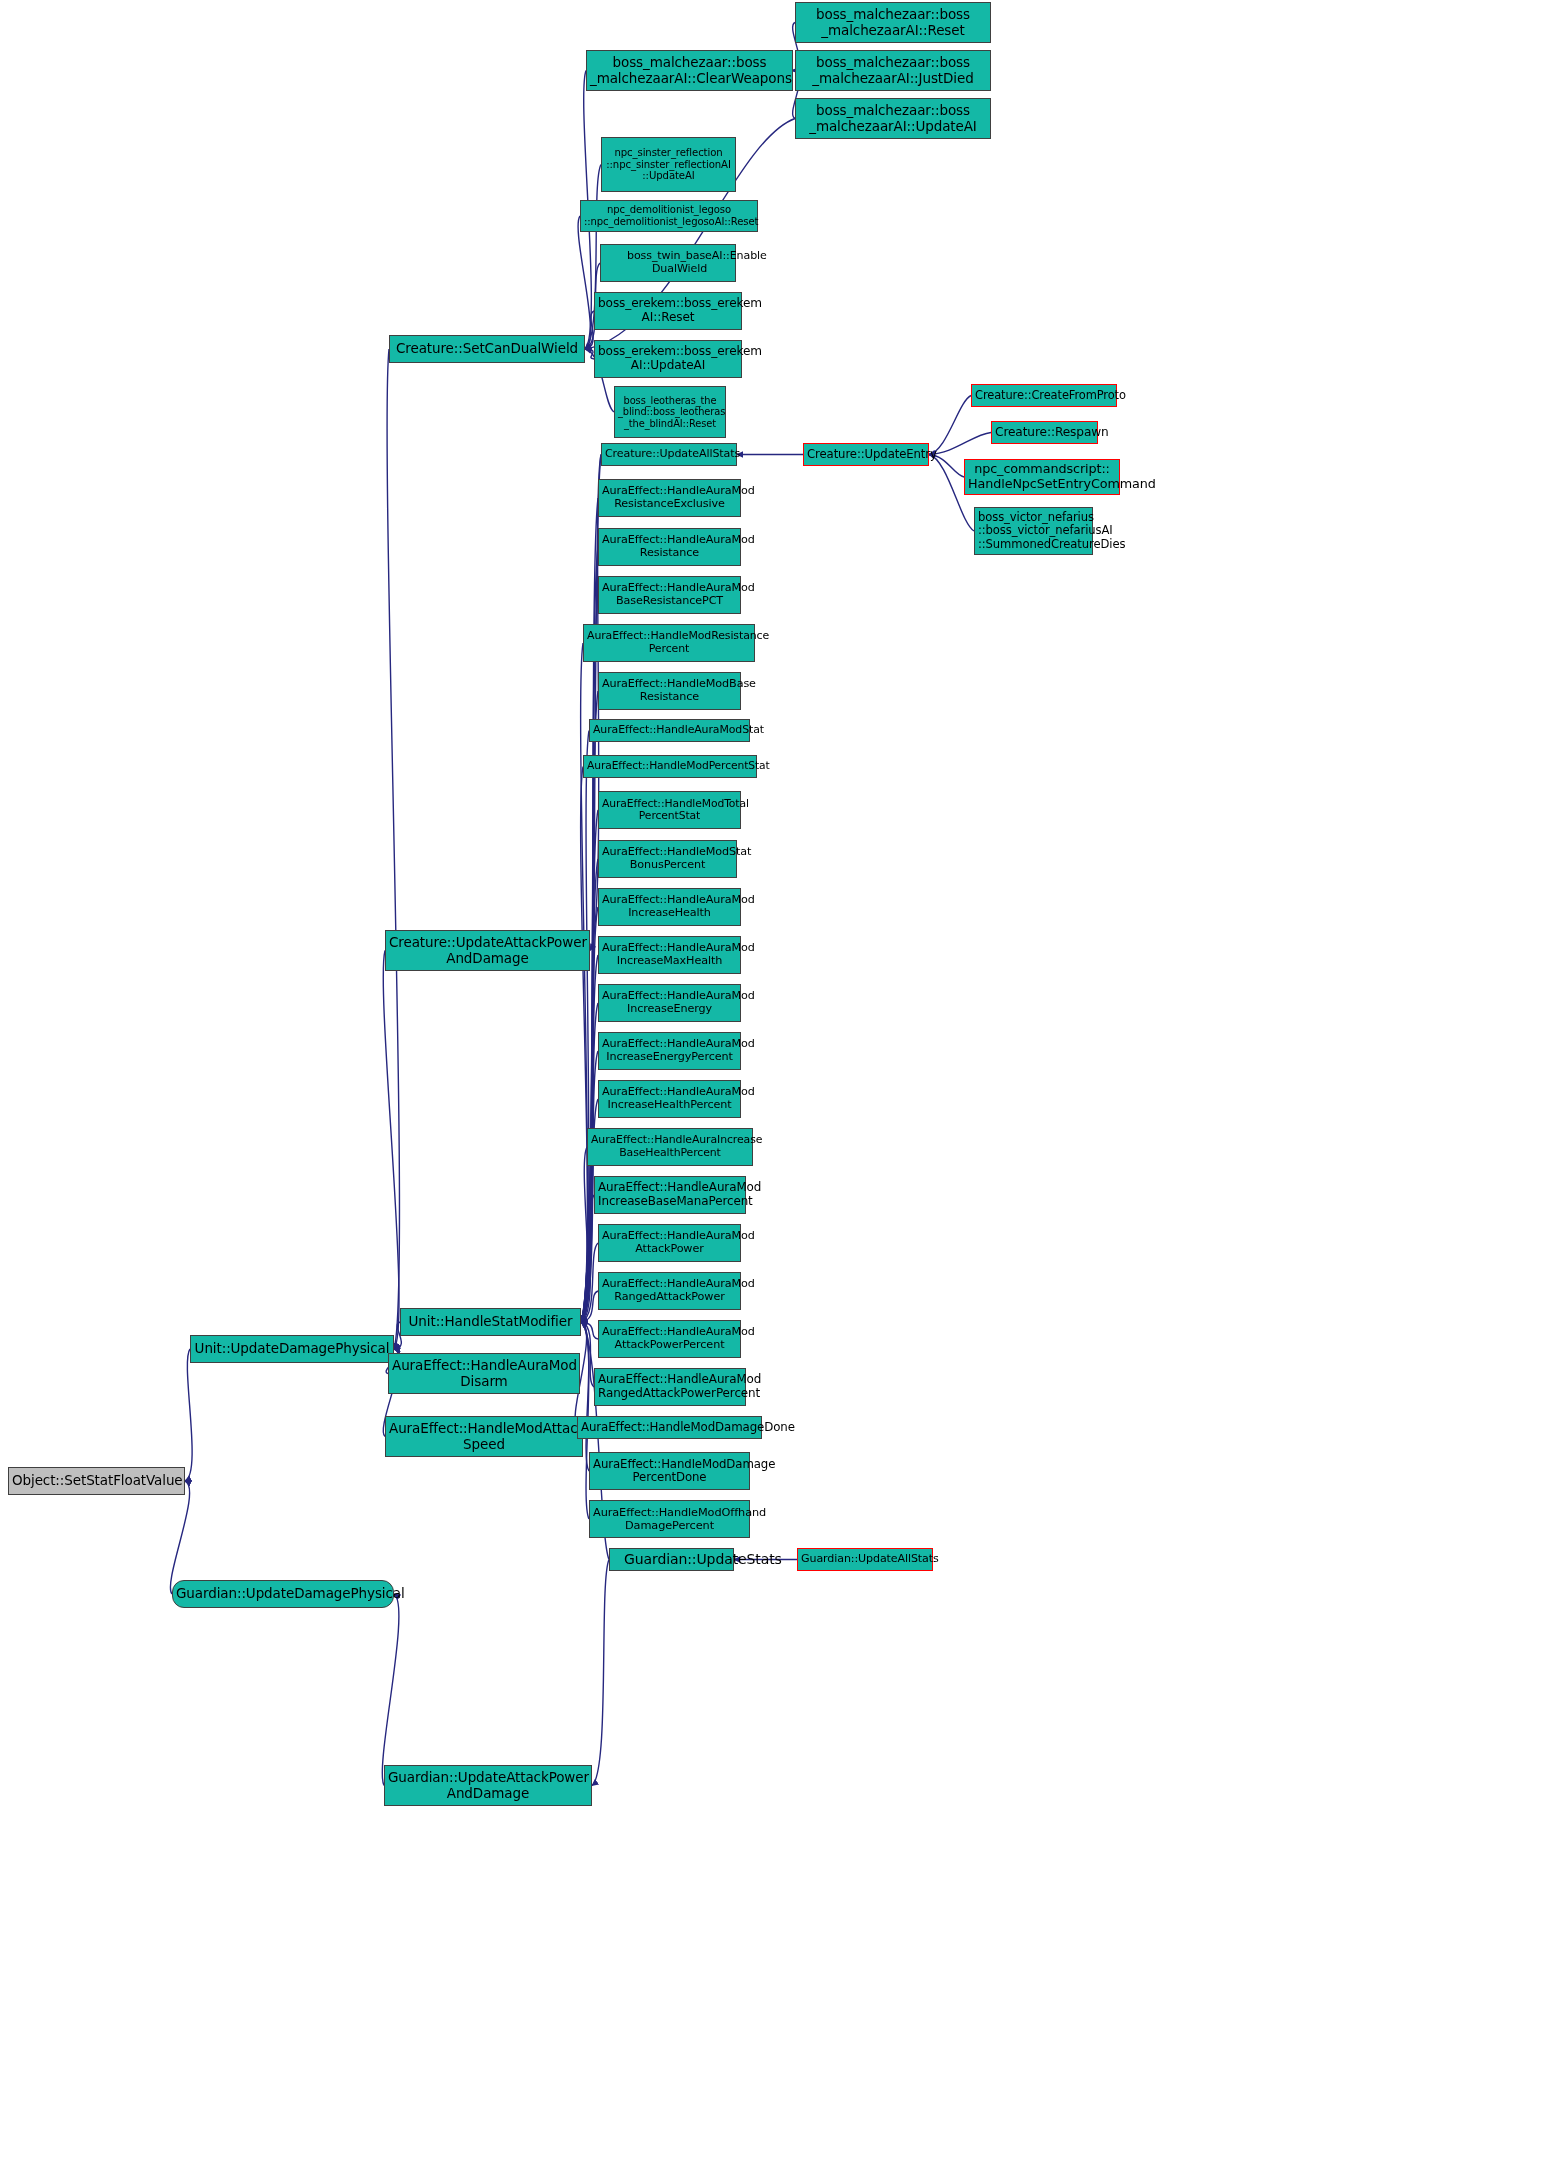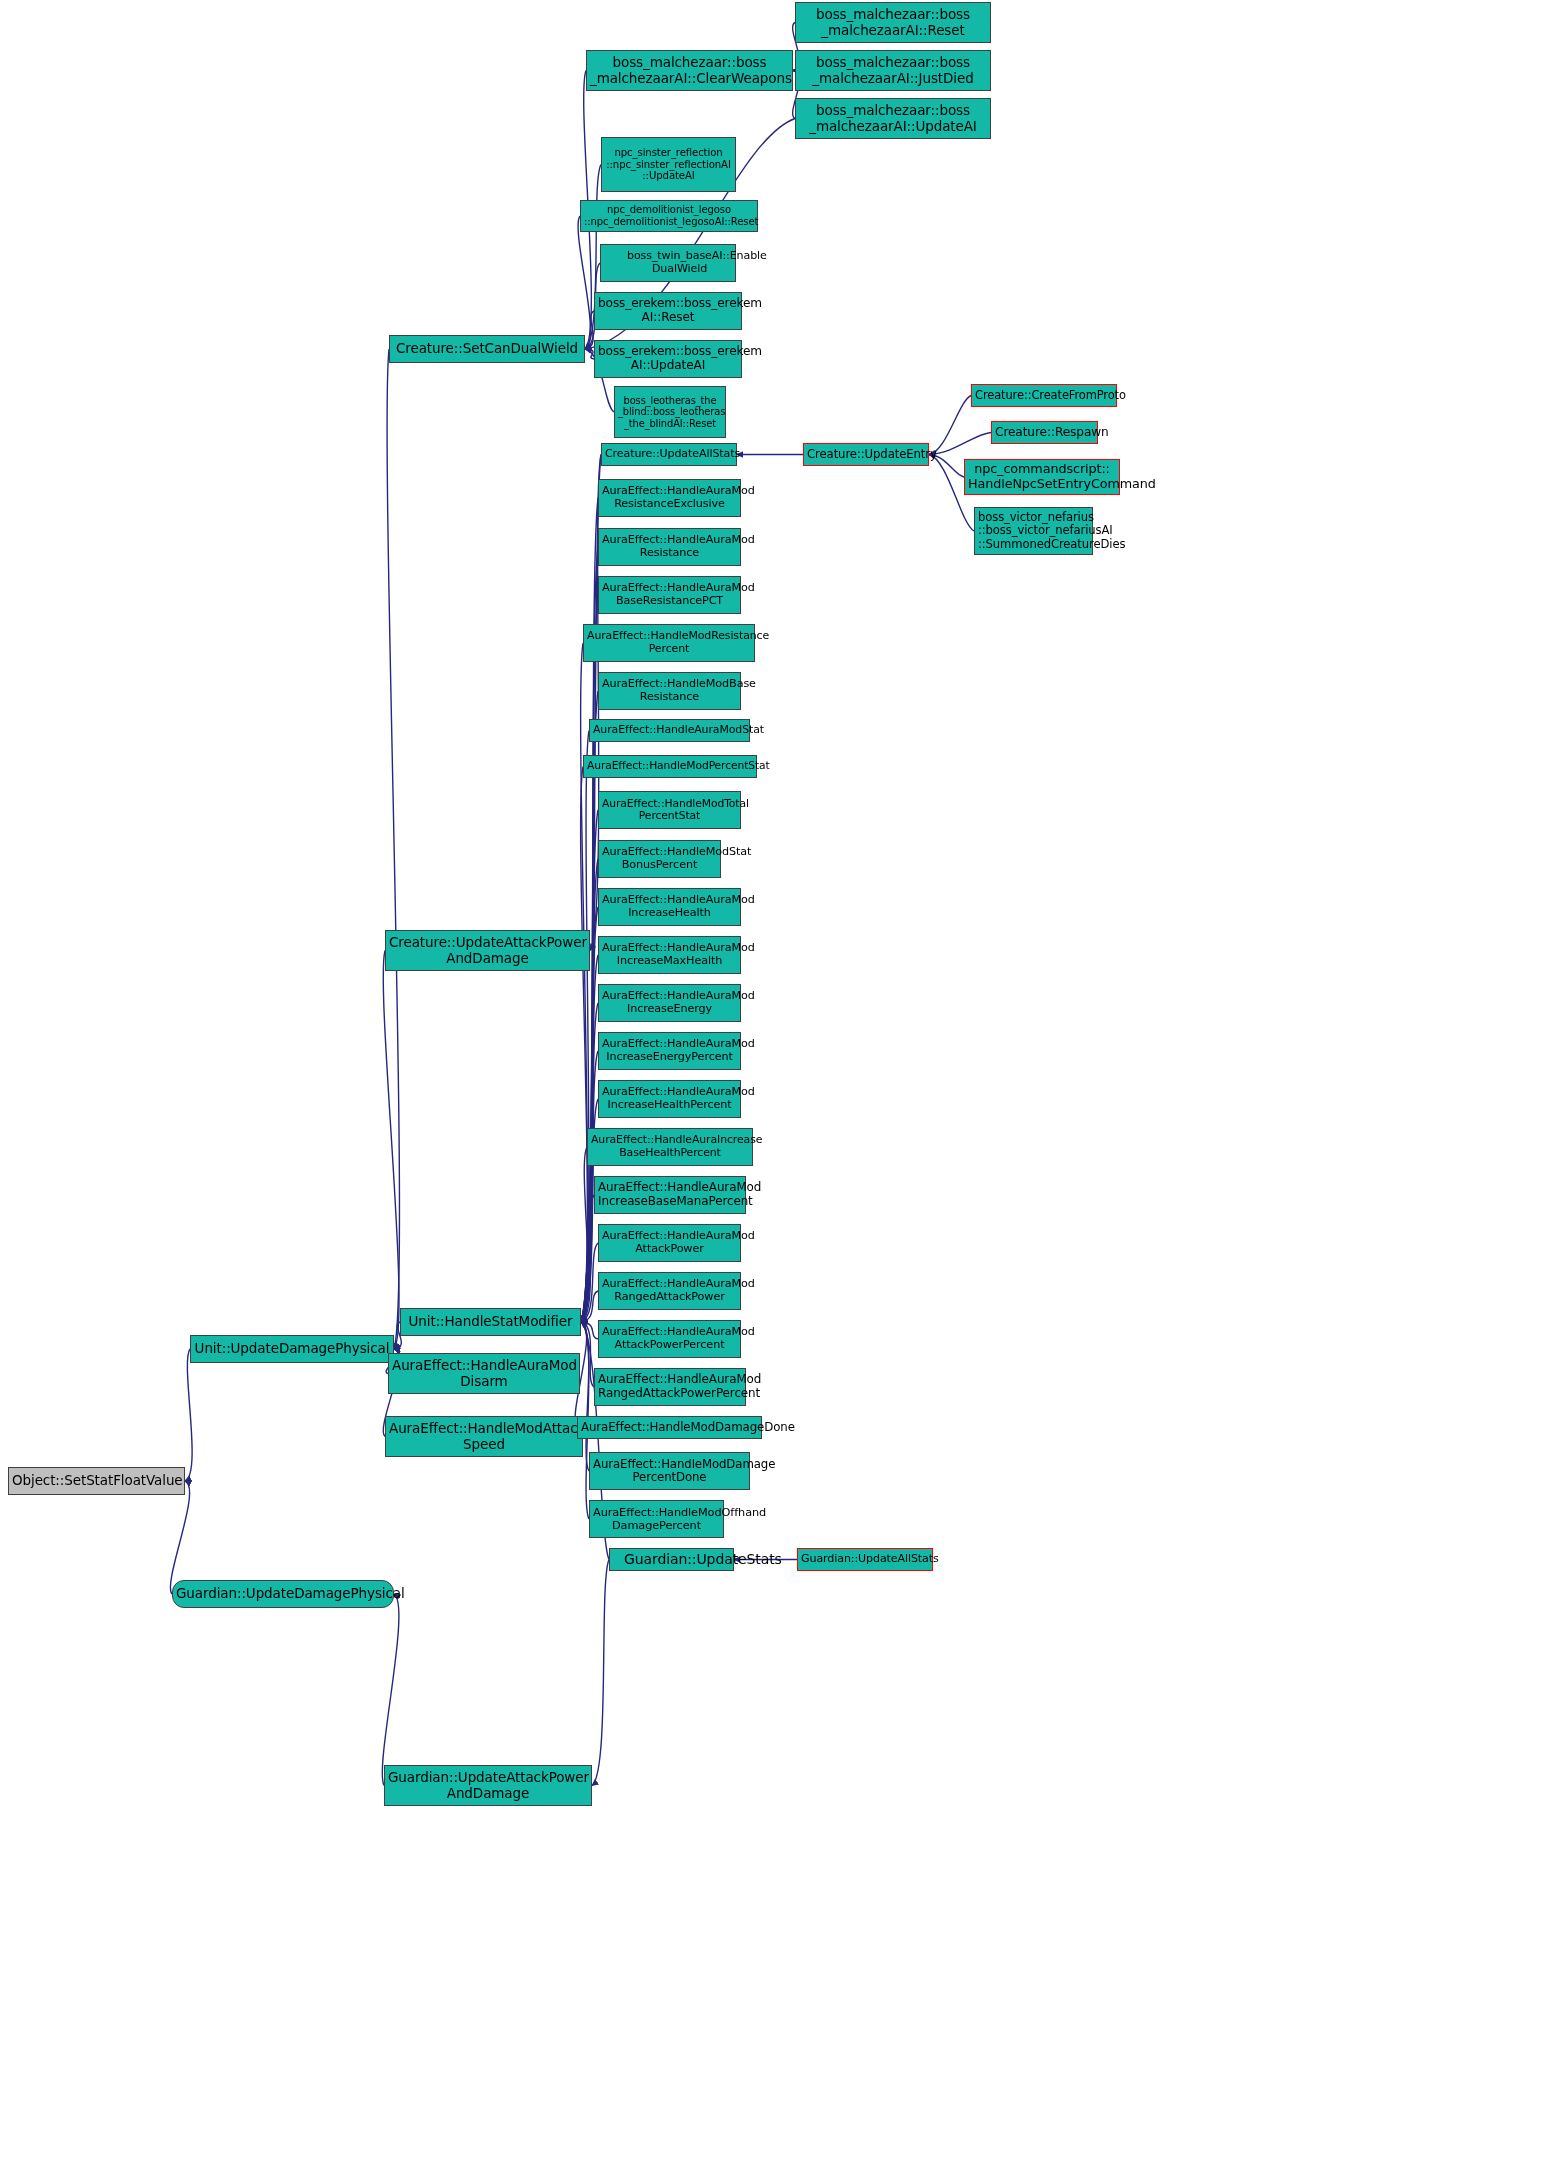--- a/index.html
+++ b/index.html
@@ -168,21 +168,21 @@
       <div class="node" style="left: 598px; top: 576px; width: 143px; height: 38px;"><span style="font-size: 11.2091px;">AuraEffect::HandleAuraMod
 BaseResistancePCT</span></div>
       <div class="node" style="left: 583px; top: 624px; width: 172px; height: 38px;"><span style="font-size: 10.9531px;">AuraEffect::HandleModResistance
 Percent</span></div>
       <div class="node" style="left: 598px; top: 672px; width: 143px; height: 38px;"><span style="font-size: 11.2091px;">AuraEffect::HandleModBase
 Resistance</span></div>
       <div class="node" style="left: 589px; top: 719px; width: 161px; height: 23px;"><span style="font-size: 10.9326px;">AuraEffect::HandleAuraModStat</span></div>
       <div class="node" style="left: 583px; top: 755px; width: 174px; height: 23px;"><span style="font-size: 10.7386px;">AuraEffect::HandleModPercentStat</span></div>
       <div class="node" style="left: 598px; top: 791px; width: 143px; height: 38px;"><span style="font-size: 10.778px;">AuraEffect::HandleModTotal
 PercentStat</span></div>
-      <div class="node" style="left: 598px; top: 840px; width: 123px; height: 38px;"><span style="font-size: 11.2091px;">AuraEffect::HandleModStat
+      <div class="node" style="left: 598px; top: 840px; width: 139px; height: 38px;"><span style="font-size: 11.2091px;">AuraEffect::HandleModStat
 BonusPercent</span></div>
       <div class="node" style="left: 598px; top: 888px; width: 143px; height: 38px;"><span style="font-size: 11.2091px;">AuraEffect::HandleAuraMod
 IncreaseHealth</span></div>
       <div class="node" style="left: 598px; top: 936px; width: 143px; height: 38px;"><span style="font-size: 11.2091px;">AuraEffect::HandleAuraMod
 IncreaseMaxHealth</span></div>
       <div class="node" style="left: 598px; top: 984px; width: 143px; height: 38px;"><span style="font-size: 11.2091px;">AuraEffect::HandleAuraMod
 IncreaseEnergy</span></div>
       <div class="node" style="left: 598px; top: 1032px; width: 143px; height: 38px;"><span style="font-size: 11.2091px;">AuraEffect::HandleAuraMod
 IncreaseEnergyPercent</span></div>
       <div class="node" style="left: 598px; top: 1080px; width: 143px; height: 38px;"><span style="font-size: 11.2091px;">AuraEffect::HandleAuraMod
@@ -195,18 +195,18 @@
 AttackPower</span></div>
       <div class="node" style="left: 598px; top: 1272px; width: 143px; height: 38px;"><span style="font-size: 11.2091px;">AuraEffect::HandleAuraMod
 RangedAttackPower</span></div>
       <div class="node" style="left: 598px; top: 1320px; width: 143px; height: 38px;"><span style="font-size: 11.2091px;">AuraEffect::HandleAuraMod
 AttackPowerPercent</span></div>
       <div class="node" style="left: 594px; top: 1368px; width: 152px; height: 38px;"><span style="font-size: 11.9455px;">AuraEffect::HandleAuraMod
 RangedAttackPowerPercent</span></div>
       <div class="node" style="left: 577px; top: 1416px; width: 185px; height: 23px;"><span style="font-size: 11.8109px;">AuraEffect::HandleModDamageDone</span></div>
       <div class="node" style="left: 589px; top: 1452px; width: 161px; height: 38px;"><span style="font-size: 11.7424px;">AuraEffect::HandleModDamage
 PercentDone</span></div>
-      <div class="node" style="left: 589px; top: 1500px; width: 135px; height: 38px;"><span style="font-size: 11.3231px;">AuraEffect::HandleModOffhand
+      <div class="node" style="left: 589px; top: 1500px; width: 161px; height: 38px;"><span style="font-size: 11.3231px;">AuraEffect::HandleModOffhand
 DamagePercent</span></div>
       <div class="node" style="left: 609px; top: 1548px; width: 125px; height: 23px;"><span style="font-size: 14px; margin-left: 22px;">Guardian::UpdateStats</span></div>
       <div class="node red" style="left: 797px; top: 1548px; width: 136px; height: 23px;"><span style="font-size: 11.0795px;">Guardian::UpdateAllStats</span></div>
     </div>
 </div>
 
 </body></html>

